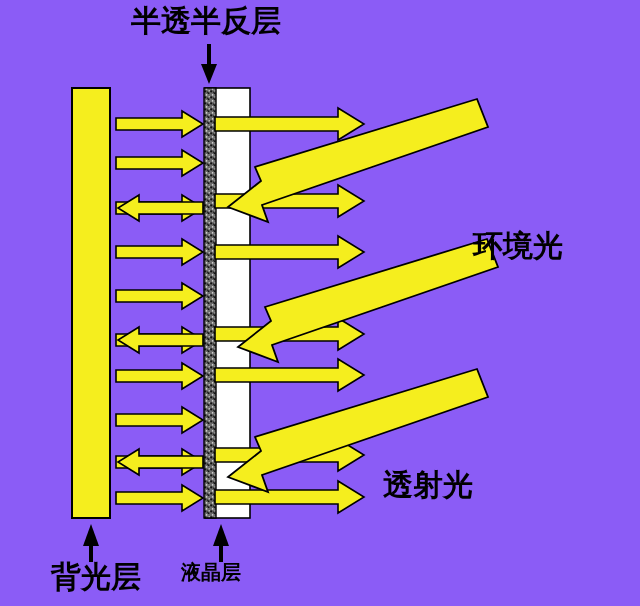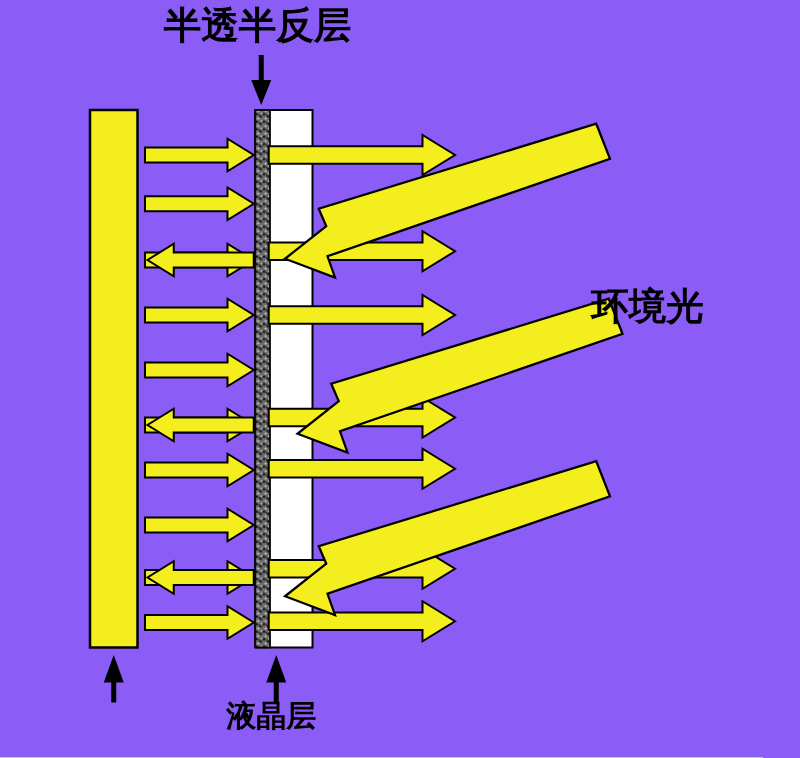--- a/index.html
+++ b/index.html
@@ -126,17 +126,19 @@
 
       <polygon points="477,369 488,397 262,475 268,492 228,477 261,451 255,437"></polygon>
     </g>
   </svg>
 
   <div class="label" style="left:131px; top:6px; font-size:30px;">半透半反层</div>
 
 
   <div class="label" style="left:473px; top:231px; font-size:30px;">环境光</div>
 
+  <div class="label" style="left:383px; top:470px; font-size:30px;">透射光</div>
 
+  <div class="label" style="left:51px; top:562px; font-size:30px;">背光层</div>
 
-  <div class="label" style="left:181px; top:562px; font-size:24px;">液晶层</div>
+  <div class="label" style="left:181px; top:562px; font-size:20px;">液晶层</div>
 
 </div>
 
 </body></html>

